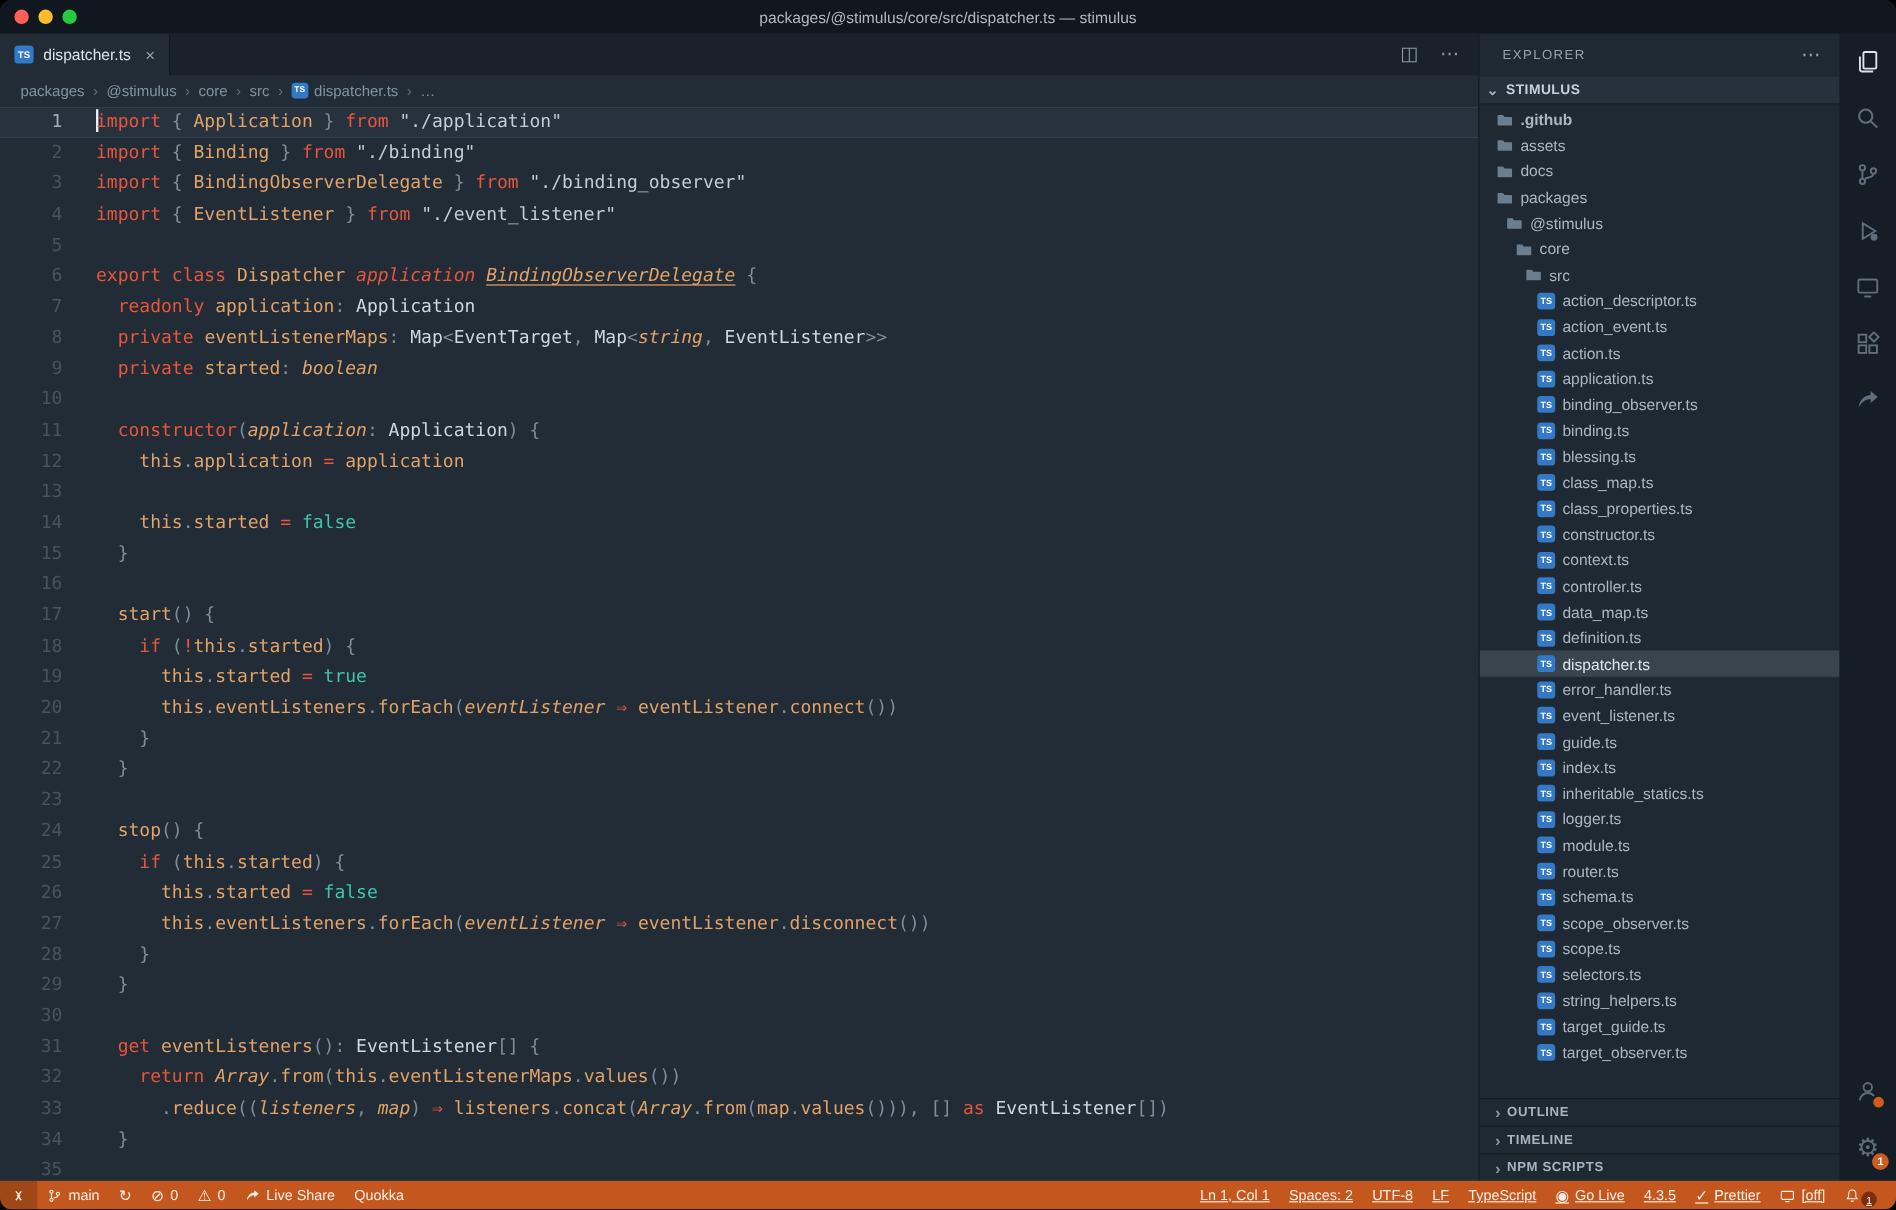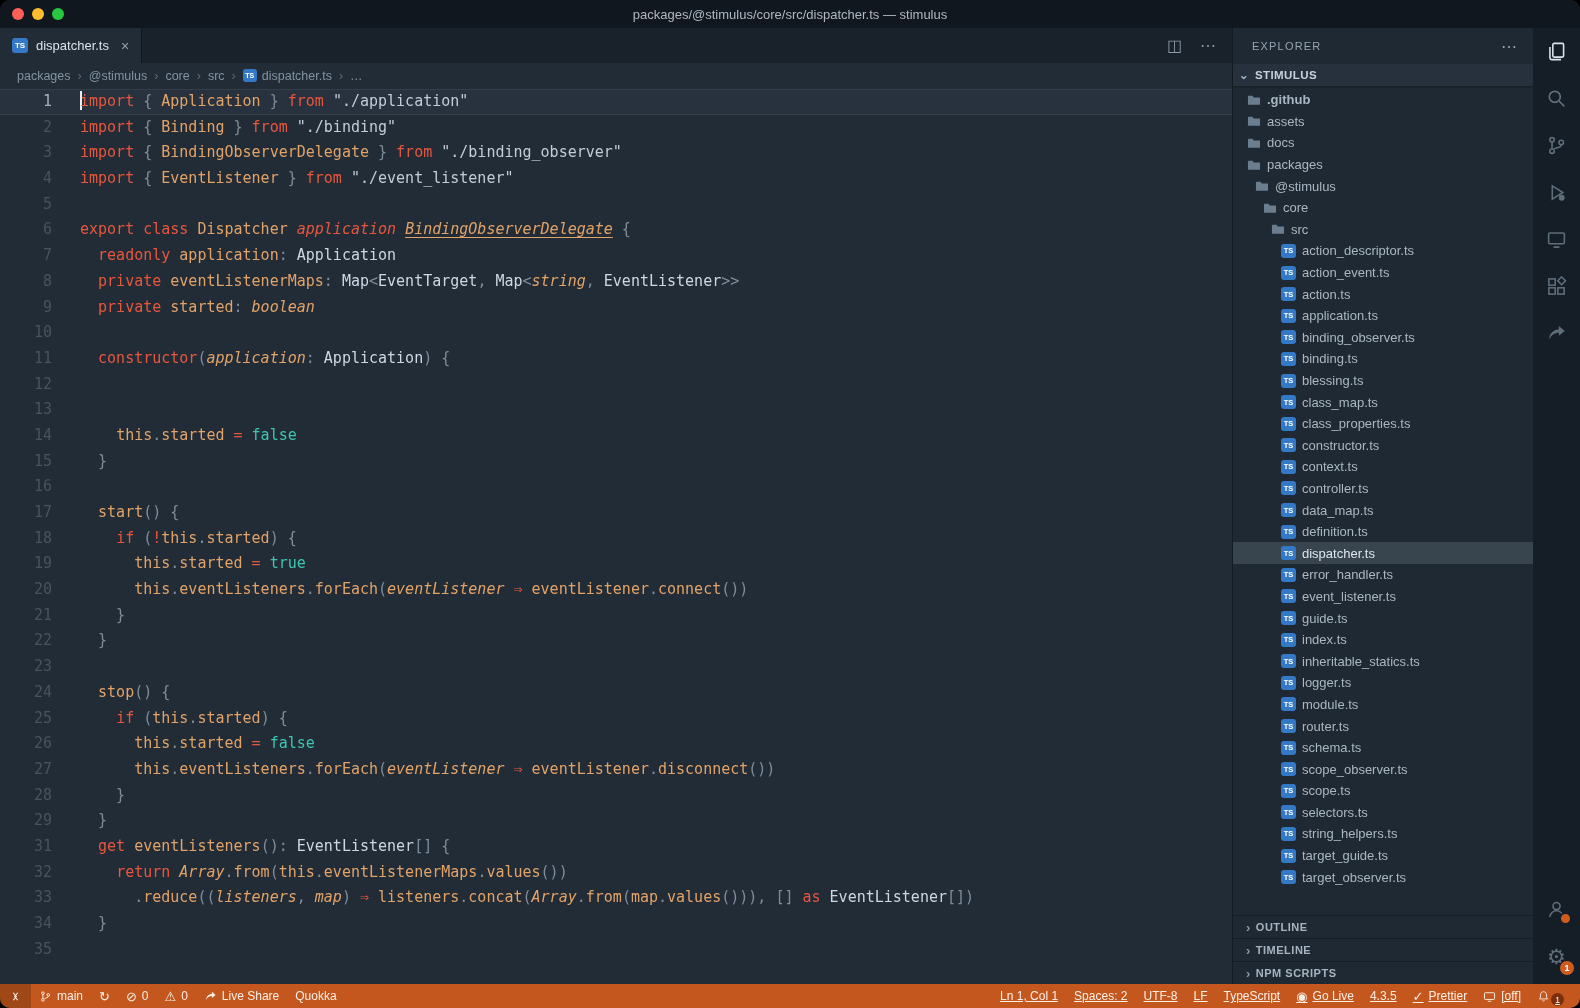--- a/index.html
+++ b/index.html
@@ -192,20 +192,21 @@
             <div class="cline">
               <div class="lnum">10</div>
               <div class="ltext"></div>
             </div>
             <div class="cline">
               <div class="lnum">11</div>
               <div class="ltext"><span class="tok-p">  </span><span class="tok-k">constructor</span><span class="tok-p">(</span><span class="tok-cur">application</span><span class="tok-p">: </span><span class="tok-ty">Application</span><span class="tok-p">) {</span></div>
             </div>
             <div class="cline">
               <div class="lnum">12</div>
+              <div class="ltext"><span class="tok-p">    </span><span class="tok-v">this</span><span class="tok-p">.</span><span class="tok-v">application</span><span class="tok-p"> </span><span class="tok-k">=</span><span class="tok-p"> </span><span class="tok-v">application</span></div>
             </div>
             <div class="cline">
               <div class="lnum">13</div>
             </div>
             <div class="cline">
               <div class="lnum">14</div>
               <div class="ltext"><span class="tok-p">    </span><span class="tok-v">this</span><span class="tok-p">.</span><span class="tok-v">started</span><span class="tok-p"> </span><span class="tok-k">=</span><span class="tok-p"> </span><span class="tok-b">false</span></div>
             </div>
             <div class="cline">
               <div class="lnum">15</div>
@@ -259,20 +260,24 @@
               <div class="lnum">27</div>
               <div class="ltext"><span class="tok-p">      </span><span class="tok-v">this</span><span class="tok-p">.</span><span class="tok-v">eventListeners</span><span class="tok-p">.</span><span class="tok-v">forEach</span><span class="tok-p">(</span><span class="tok-cur">eventListener</span><span class="tok-p"> </span><span class="tok-k">⇒</span><span class="tok-p"> </span><span class="tok-v">eventListener</span><span class="tok-p">.</span><span class="tok-v">disconnect</span><span class="tok-p">())</span></div>
             </div>
             <div class="cline">
               <div class="lnum">28</div>
               <div class="ltext"><span class="tok-p">    }</span></div>
             </div>
             <div class="cline">
               <div class="lnum">29</div>
               <div class="ltext"><span class="tok-p">  }</span></div>
+            </div>
+            <div class="cline">
+              <div class="lnum">30</div>
+              <div class="ltext"></div>
             </div>
             <div class="cline">
               <div class="lnum">31</div>
               <div class="ltext"><span class="tok-p">  </span><span class="tok-k">get</span><span class="tok-p"> </span><span class="tok-v">eventListeners</span><span class="tok-p">(): </span><span class="tok-ty">EventListener</span><span class="tok-p">[] {</span></div>
             </div>
             <div class="cline">
               <div class="lnum">32</div>
               <div class="ltext"><span class="tok-p">    </span><span class="tok-k">return</span><span class="tok-p"> </span><span class="tok-cur">Array</span><span class="tok-p">.</span><span class="tok-v">from</span><span class="tok-p">(</span><span class="tok-v">this</span><span class="tok-p">.</span><span class="tok-v">eventListenerMaps</span><span class="tok-p">.</span><span class="tok-v">values</span><span class="tok-p">())</span></div>
             </div>
             <div class="cline">

